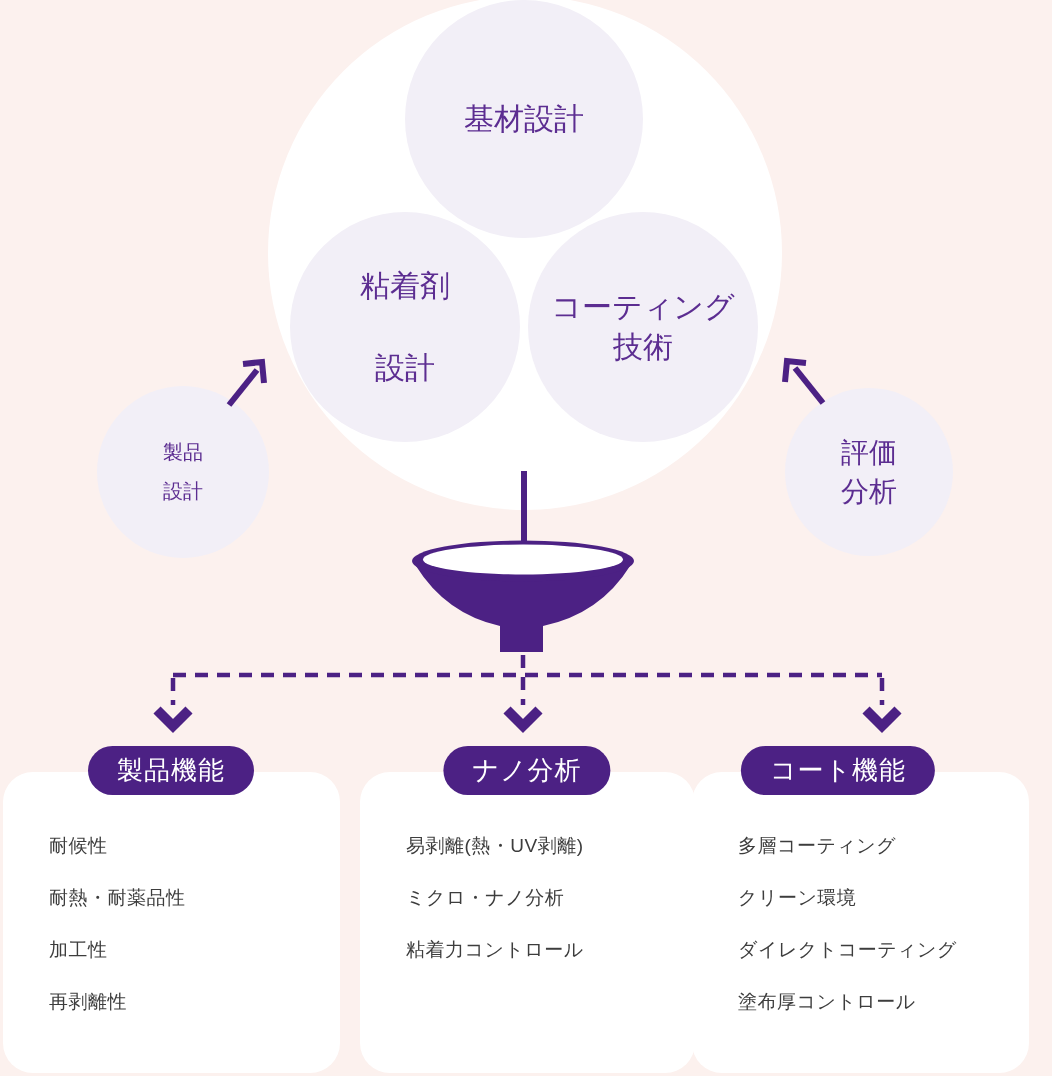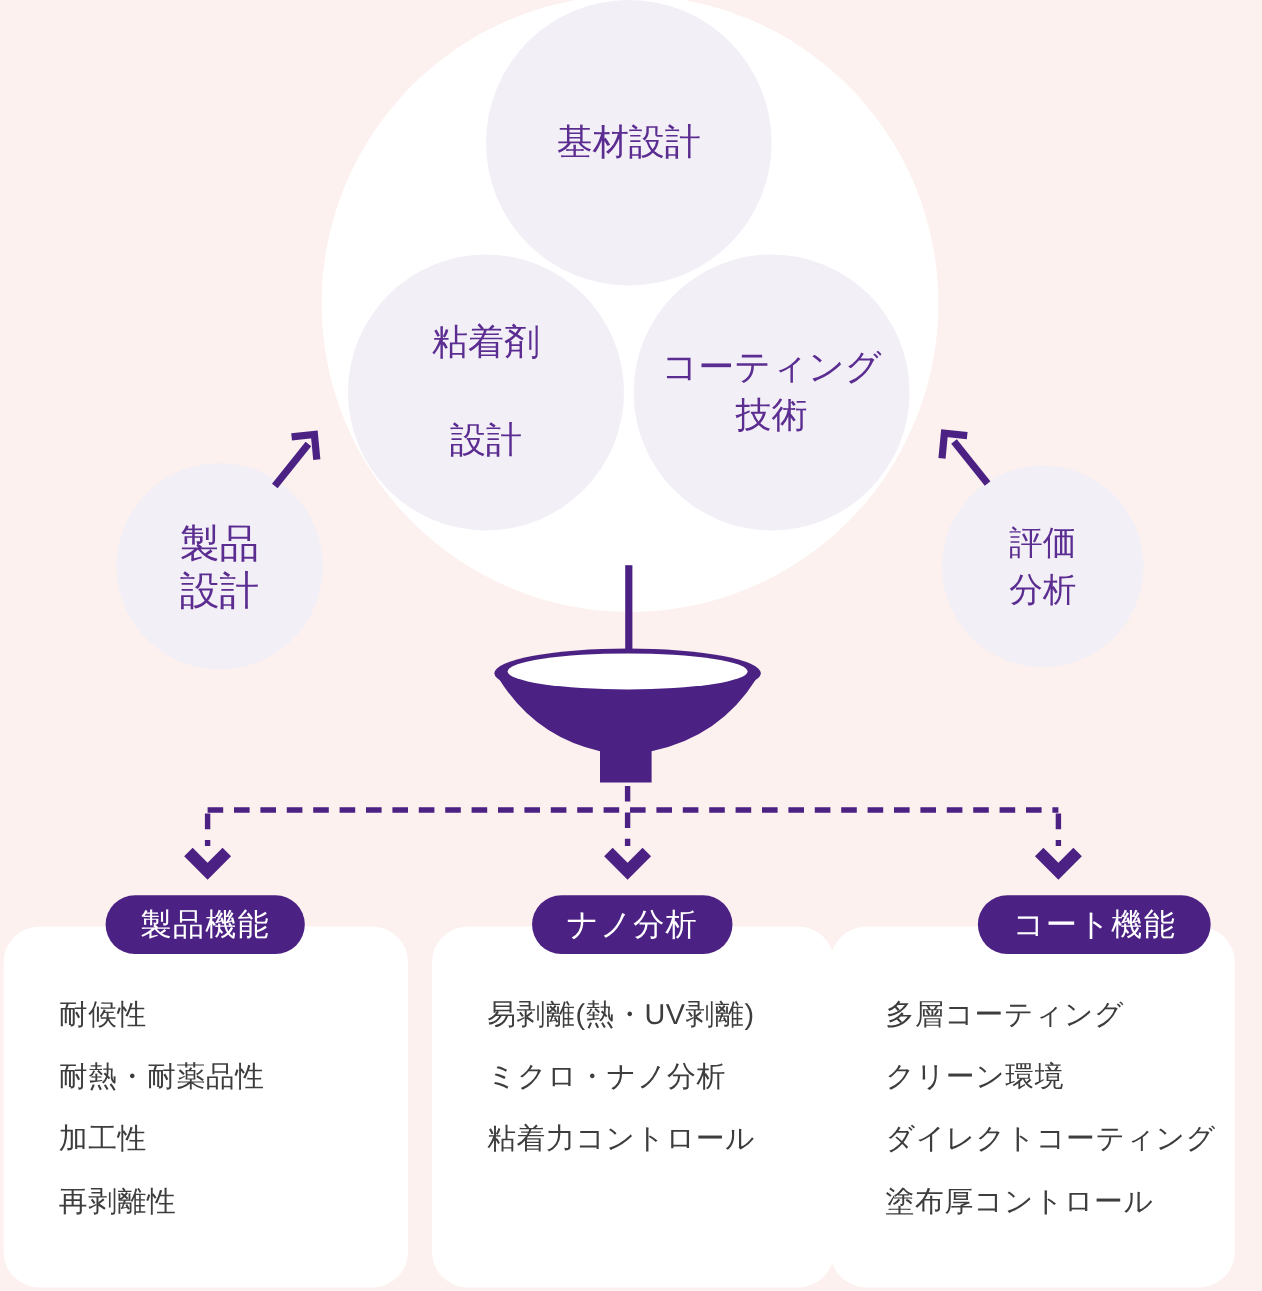--- a/index.html
+++ b/index.html
@@ -22,21 +22,21 @@
     text-align:center;color:var(--text-purple);font-weight:400;
   }
   .big-circle{
     position:absolute;left:268px;top:-4px;width:514px;height:514px;
     border-radius:50%;background:var(--white);
   }
   .lav{background:var(--lavender);}
   .c-top{left:405px;top:0;width:238px;height:238px;font-size:30px;line-height:40px;}
   .c-left{left:290px;top:212px;width:230px;height:230px;font-size:30px;line-height:40px;gap:42px;}
   .c-right{left:528px;top:212px;width:230px;height:230px;font-size:30px;line-height:40px;}
-  .c-side-l{left:97px;top:386px;width:172px;height:172px;font-size:33px;line-height:39px;}
+  .c-side-l{left:97px;top:386px;width:172px;height:172px;font-size:20px;line-height:39px;}
   .c-side-r{left:785px;top:388px;width:168px;height:168px;font-size:28px;line-height:39px;}
   svg.overlay{position:absolute;left:0;top:0;pointer-events:none;}
   .ln{stroke:var(--purple);fill:none;stroke-width:6;}
   .head{stroke:var(--purple);fill:none;stroke-width:6;}
   .dash{stroke:var(--purple);fill:none;stroke-width:4.5;stroke-dasharray:13 9;}
   .chev{stroke:var(--purple);fill:none;stroke-width:10;}
   .fill-p{fill:var(--purple);}
   .fill-w{fill:var(--white);}
   .card{
     position:absolute;top:772px;height:301px;background:var(--white);
@@ -48,26 +48,26 @@
   .badge{
     position:absolute;top:746px;height:49px;z-index:3;
     transform:translateX(-50%);
     background:var(--purple);color:var(--white);
     border-radius:25px;padding:0 29px;
     display:flex;align-items:center;justify-content:center;
     font-size:26px;letter-spacing:1px;white-space:nowrap;font-weight:300;
   }
   .badge-1{left:171px;}
   .badge-2{left:527px;}
-  .badge-3{left:912px;}
+  .badge-3{left:838px;}
   .card ul{
     list-style:none;margin:0;padding:48px 10px 0 46px;
   }
   .card li{
-    font-size:24px;line-height:52px;color:var(--ink);
+    font-size:19px;line-height:52px;color:var(--ink);
     letter-spacing:0.5px;white-space:nowrap;font-weight:300;
   }
 </style>
 </head>
 <body>
 
 <div class="big-circle"></div>
 
 <div class="circle lav c-top">
   <span>基材設計</span>

